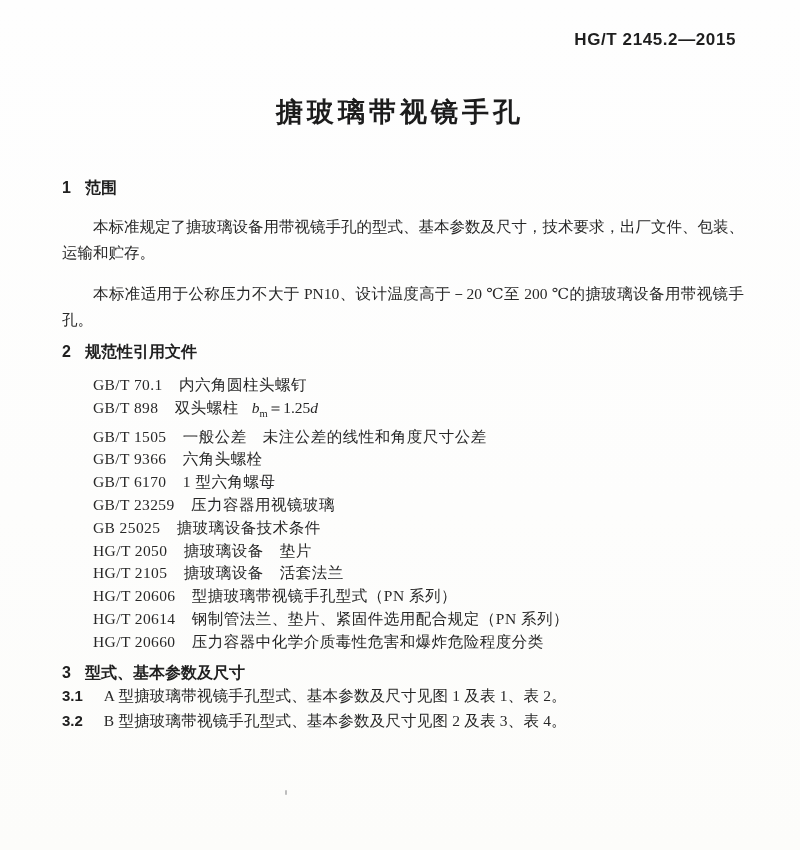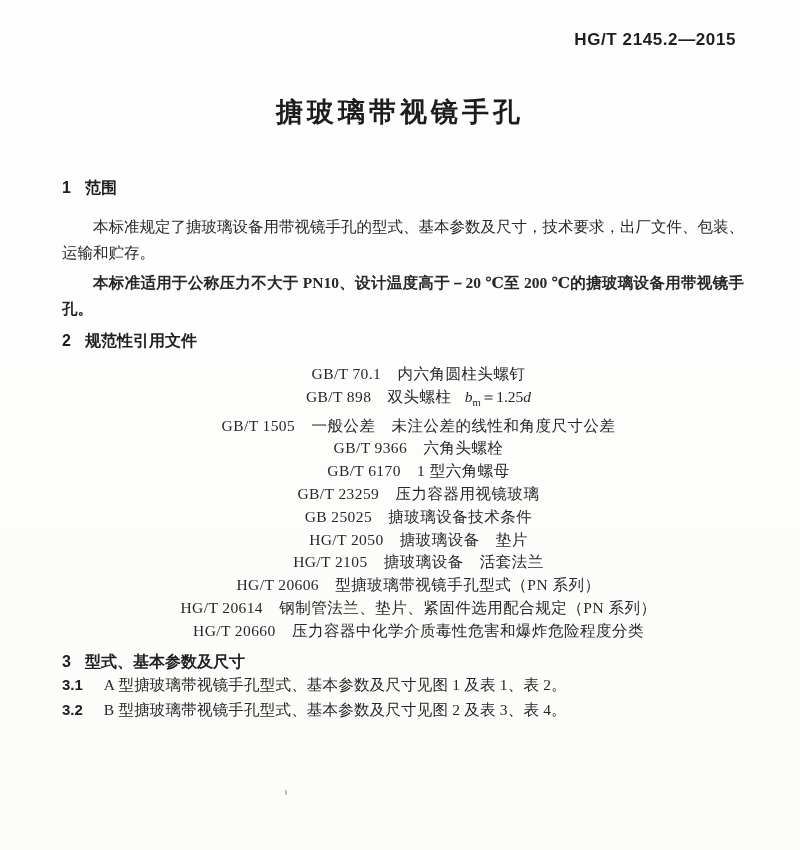--- a/index.html
+++ b/index.html
@@ -49,29 +49,29 @@
     margin: 0;
   }
   .sec-num { margin-right: 14px; }
   .para {
     margin: 0;
     line-height: 26px;
     text-indent: 2em;
     text-align: justify;
   }
   #sec1-heading { margin-bottom: 16px; }
-  #sec1-para2 { margin-top: 4px; font-weight: bold; }
+  #sec1-para2 { margin-top: 15px; }
   #sec2-heading { margin-top: 9px; margin-bottom: 12px; }
   #sec2-intro { line-height: 24px; }
   .ref-list {
     margin-top: 4px;
     padding-left: 31px;
     line-height: 22.8px;
   }
-  .ref-row { white-space: nowrap; text-align: center; }
+  .ref-row { white-space: nowrap; }
   .ref-code {
     letter-spacing: 0.4px;
     margin-right: 1.05em;
   }
   .ref-title { letter-spacing: 0.5px; }
   .ref-formula { margin-left: 0.85em; }
   .ref-formula i { font-style: italic; }
   .ref-formula sub { font-size: 10.5px; }
   #sec3-heading { margin-top: 9px; }
   .clause-list { line-height: 25px; }

